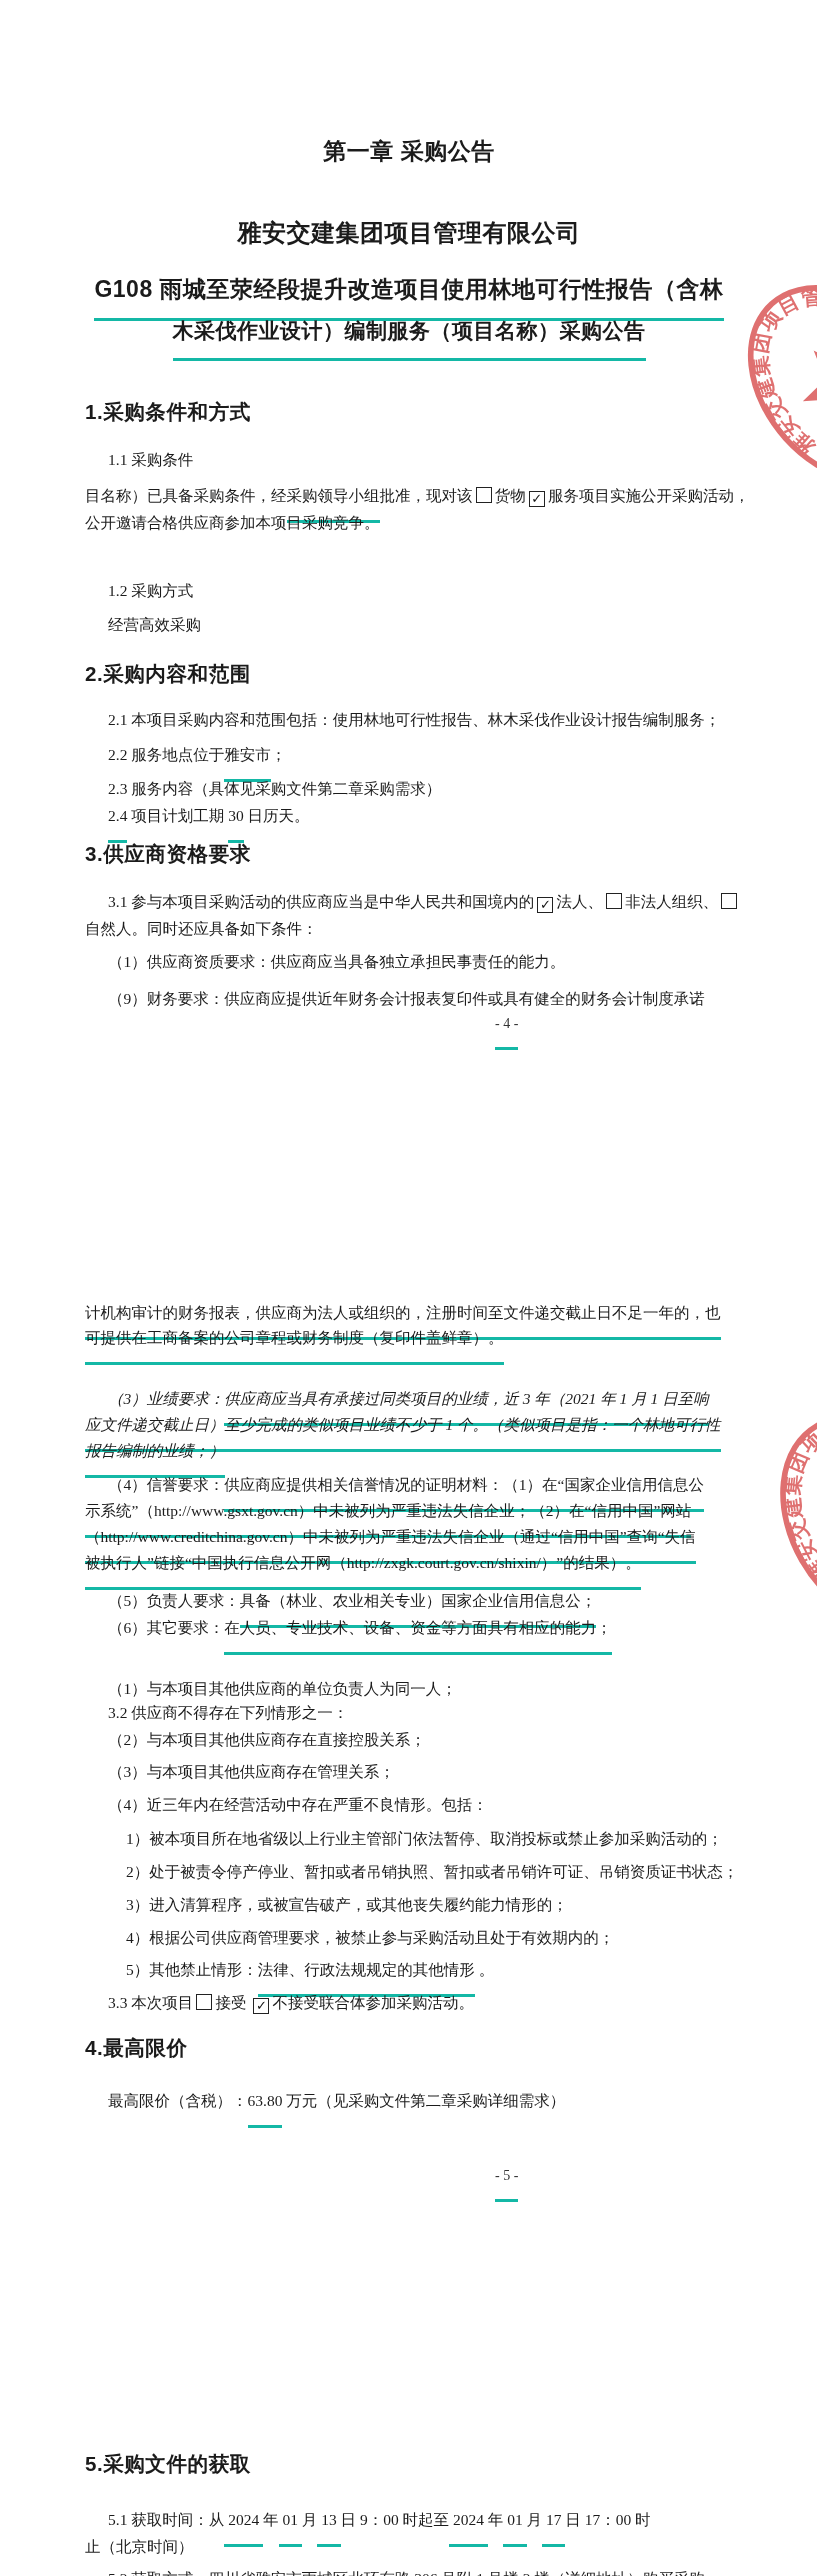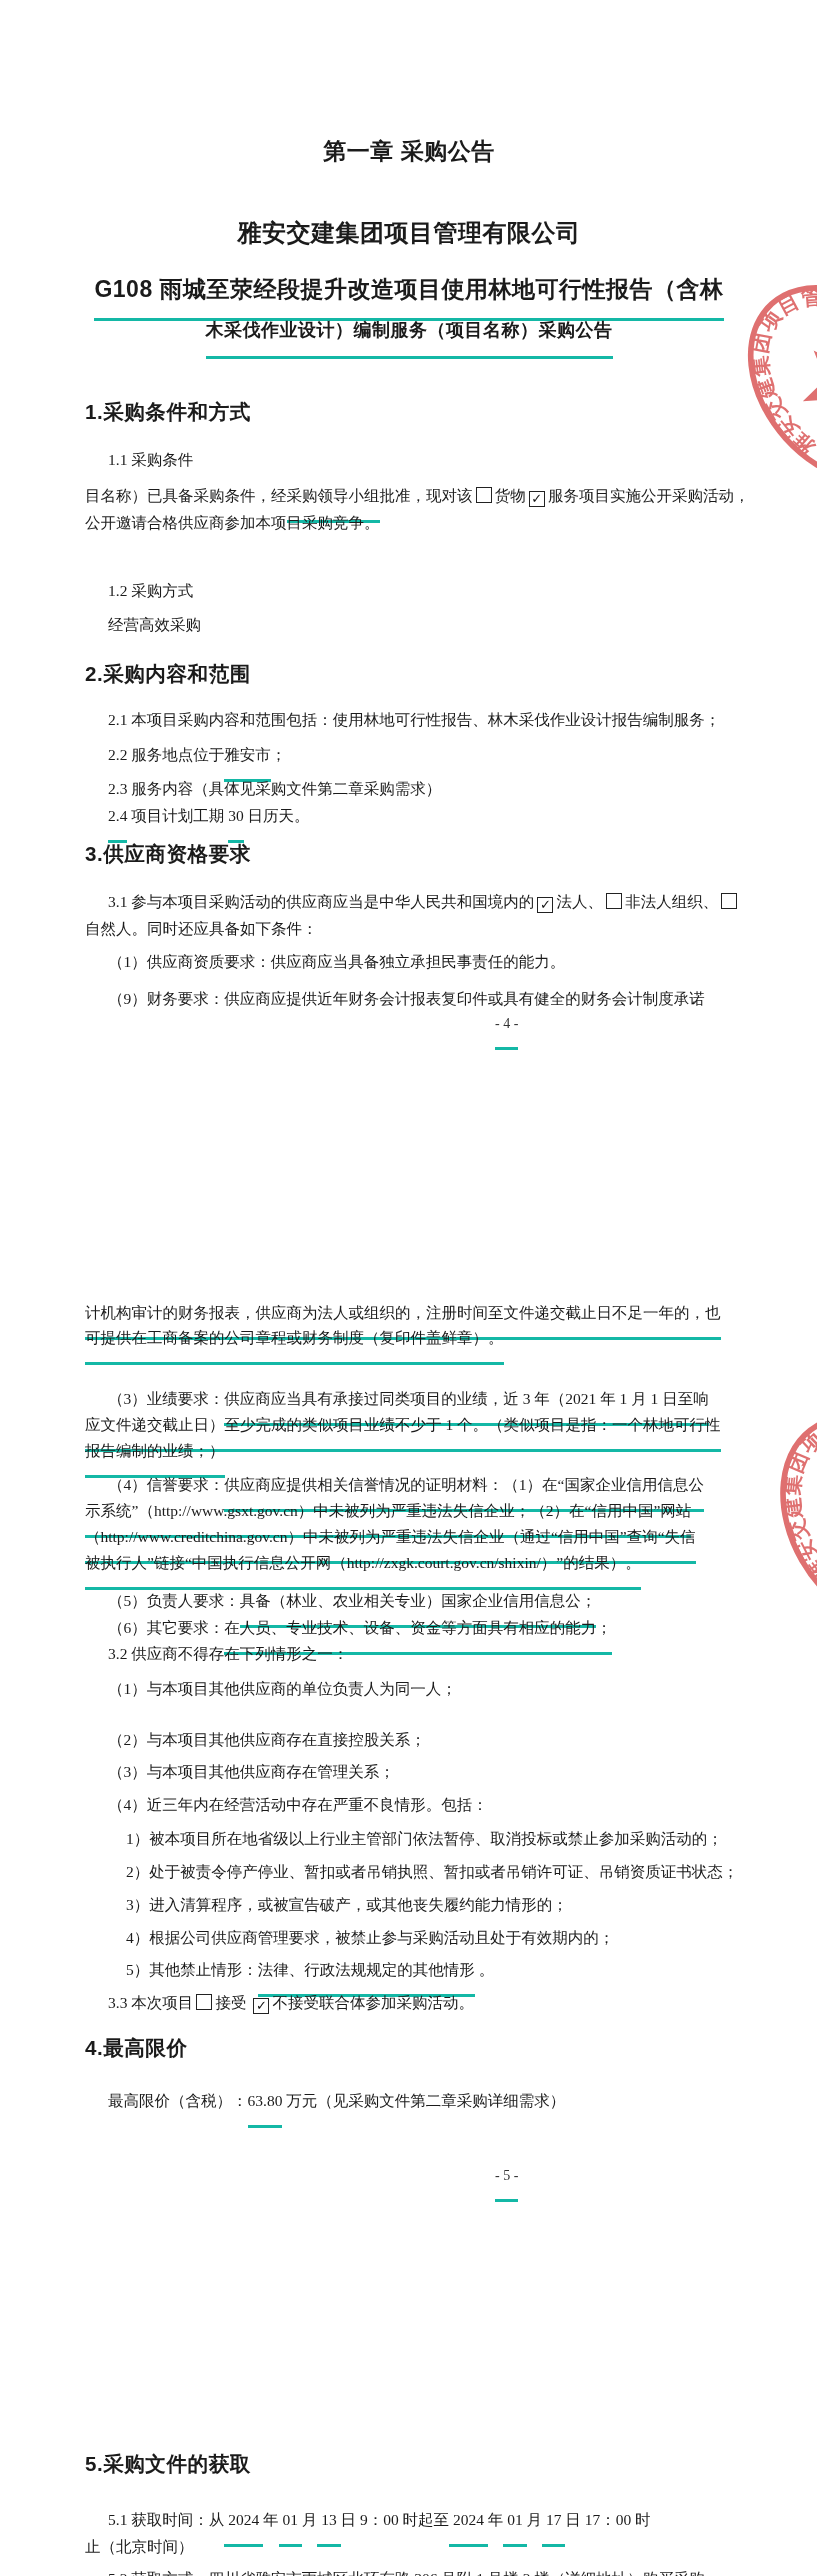--- a/index.html
+++ b/index.html
@@ -60,21 +60,21 @@
       </svg></div>
 
 <div class="block hd center" style="top: 137px;">
       <div class="line" style="font-size: 23px;"><span>第一章 采购公告</span></div>
     </div>
     <div class="block hd center" style="top: 219px;">
       <div class="line" style="font-size: 24px;"><span>雅安交建集团项目管理有限公司</span></div>
     </div>
     <div class="block hd center" style="top: 269px;">
       <div class="line" style="font-size: 23px; line-height: 41px;"><span class="u">G108 雨城至荥经段提升改造项目使用林地可行性报告（含林</span></div>
-      <div class="line" style="font-size: 18px; line-height: 41px; text-align: center;"><span class="u">木采伐作业设计）编制服务（项目名称）采购公告</span></div>
+      <div class="line" style="font-size: 21px; line-height: 41px; text-align: center;"><span class="u">木采伐作业设计）编制服务（项目名称）采购公告</span></div>
     </div>
     <div class="block hd" style="top: 398px;">
       <div class="line"><span>1.采购条件和方式</span></div>
     </div>
     <div class="block" style="top: 446px;">
       <div class="line" style="padding-left: 23px;"><span>1.1 采购条件</span></div>
     </div>
     <div class="block" style="top: 482px;">
       <div class="line"><span>目名称）已具备采购条件，经</span><span class="u">采购领导小组</span><span>批准，现对该</span><span class="cb"></span><span>货物</span><span class="cb">✓</span><span>服务项目实施公开采购活动，</span></div>
       <div class="line"><span>公开邀请合格供应商参加本项目采购竞争。</span></div>
@@ -113,38 +113,38 @@
     <div class="block" style="top: 985px;">
       <div class="line" style="padding-left: 23px;"><span>（9）财务要求：供应商应提供近年财务会计报表复印件或具有健全的财务会计制度承诺</span></div>
     </div>
     <div class="block pagenum" style="top: 1010px; left: 495px;">
       <div class="line"><span class="u">- 4 -</span></div>
     </div>
     <div class="block" style="top: 1300px;">
       <div class="line" style="line-height: 25px;"><span class="u">计机构审计的财务报表，供应商为法人或组织的，注册时间至文件递交截止日不足一年的，也</span></div>
       <div class="line" style="line-height: 25px;"><span class="u">可提供在工商备案的公司章程或财务制度（复印件盖鲜章）。</span></div>
     </div>
-    <div class="block" style="top: 1386px;">
+    <div class="block" style="top: 1386px; font-style: italic;">
       <div class="line" style="line-height: 26px; padding-left: 23px;"><span>（3）业绩要求：</span><span class="u">供应商应当具有承接过同类项目的业绩，近 3 年（2021 年 1 月 1 日至响</span></div>
       <div class="line" style="line-height: 26px;"><span class="u">应文件递交截止日）至少完成的类似项目业绩不少于 1 个。（类似项目是指：一个林地可行性</span></div>
       <div class="line" style="line-height: 26px;"><span class="u">报告编制的业绩；）</span></div>
     </div>
     <div class="block" style="top: 1472px;">
       <div class="line" style="line-height: 26px; padding-left: 23px;"><span>（4）信誉要求：</span><span class="u">供应商应提供相关信誉情况的证明材料：（1）在“国家企业信用信息公</span></div>
       <div class="line" style="line-height: 26px;"><span class="u">示系统”（http://www.gsxt.gov.cn）中未被列为严重违法失信企业；（2）在“信用中国”网站</span></div>
       <div class="line" style="line-height: 26px;"><span class="u">（http://www.creditchina.gov.cn）中未被列为严重违法失信企业（通过“信用中国”查询“失信</span></div>
       <div class="line" style="line-height: 26px;"><span class="u">被执行人”链接“中国执行信息公开网（http://zxgk.court.gov.cn/shixin/）”的结果）。</span></div>
     </div>
     <div class="block" style="top: 1587px;">
       <div class="line" style="padding-left: 23px;"><span>（5）负责人要求：</span><span class="u">具备（林业、农业相关专业）国家企业信用信息公；</span></div>
     </div>
     <div class="block" style="top: 1614px;">
       <div class="line" style="padding-left: 23px;"><span>（6）其它要求：</span><span class="u">在人员、专业技术、设备、资金等方面具有相应的能力；</span></div>
     </div>
-    <div class="block" style="top: 1640px;">
+    <div class="block" style="top: 1699px;">
       <div class="line" style="padding-left: 23px;"><span>3.2 供应商不得存在下列情形之一：</span></div>
     </div>
     <div class="block" style="top: 1675px;">
       <div class="line" style="padding-left: 23px;"><span>（1）与本项目其他供应商的单位负责人为同一人；</span></div>
     </div>
     <div class="block" style="top: 1726px;">
       <div class="line" style="padding-left: 23px;"><span>（2）与本项目其他供应商存在直接控股关系；</span></div>
     </div>
     <div class="block" style="top: 1758px;">
       <div class="line" style="padding-left: 23px;"><span>（3）与本项目其他供应商存在管理关系；</span></div>

